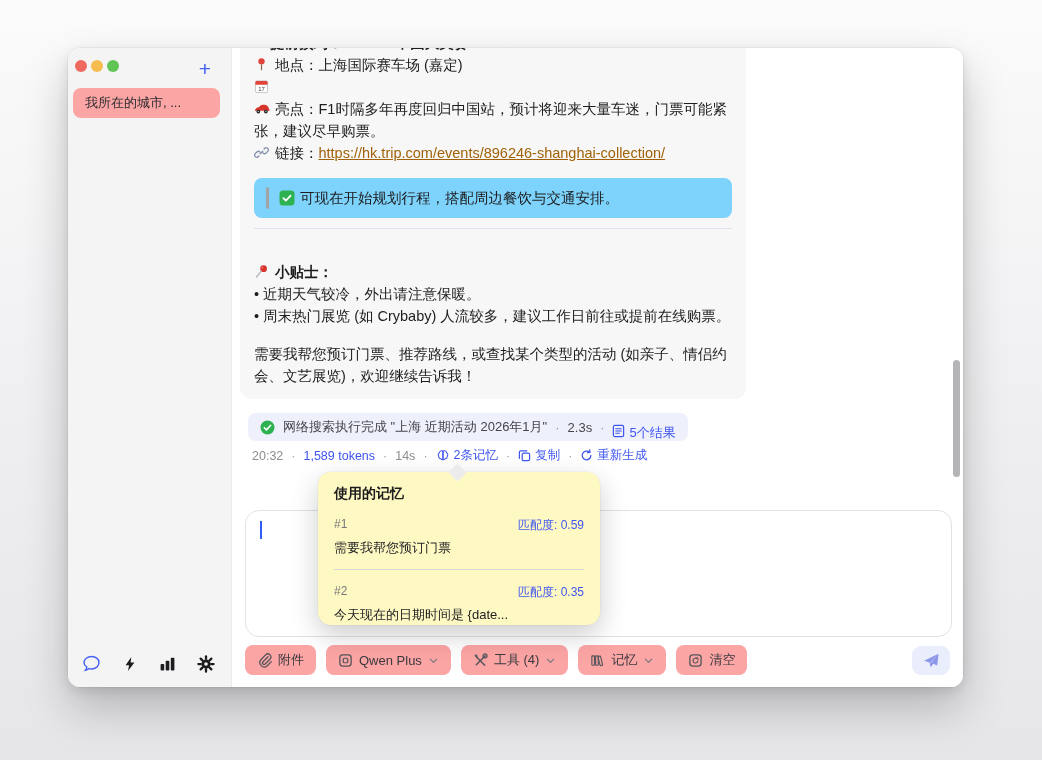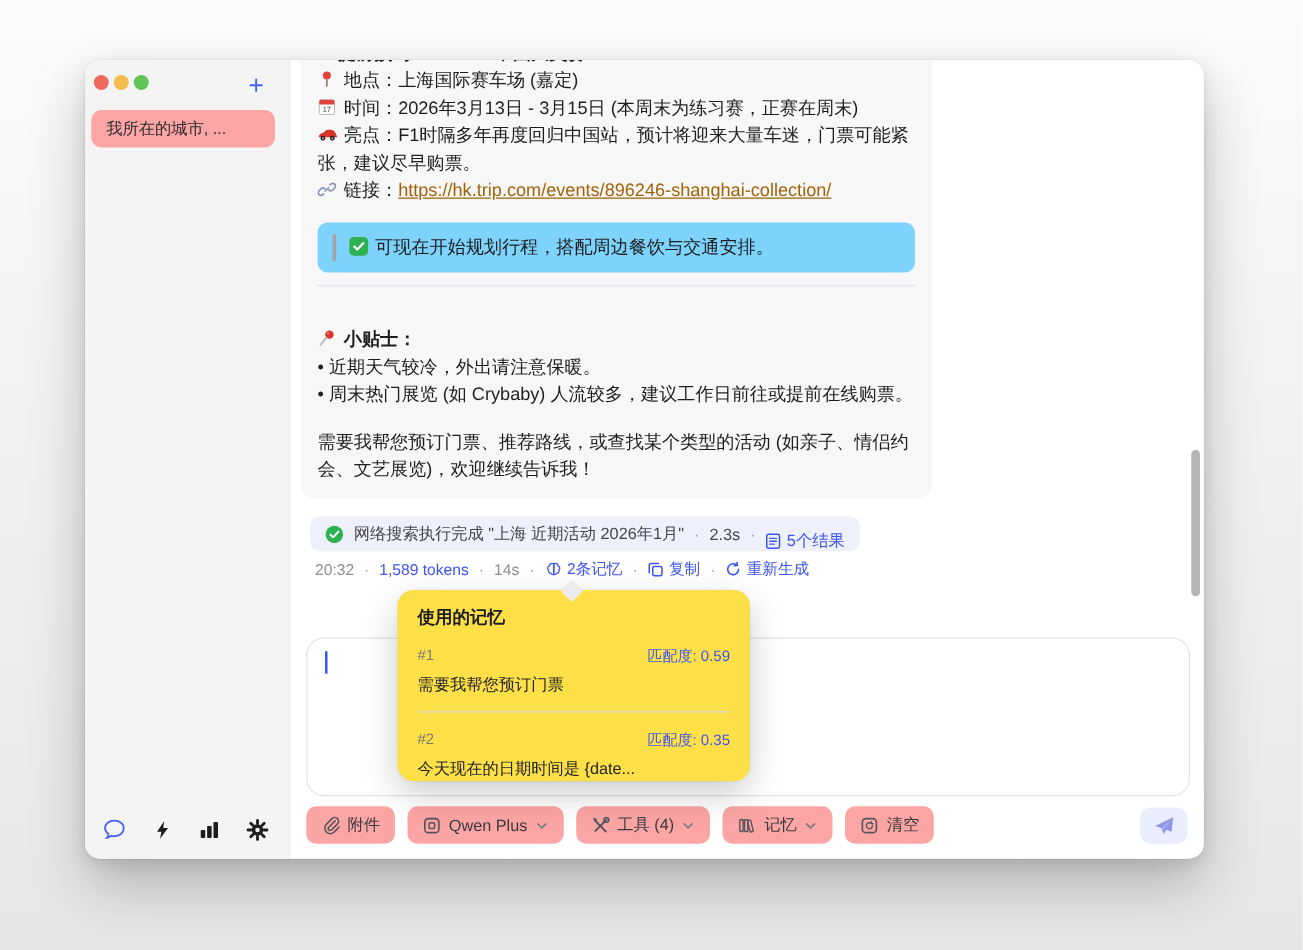--- a/index.html
+++ b/index.html
@@ -55,21 +55,21 @@
   .tips-heading { font-weight:bold; }
   .closing { margin-top:16px; }
   
   .status-pill {
     position:absolute; left:15px; top:365px; height:28px;
     display:inline-flex; align-items:center; gap:8px;
     background:#eef0fc; border-radius:8px; padding:0 12px;
     font-size:13px; color:#45454b; white-space:nowrap;
   }
   .dot-sep { color:#9b9ba2; }
-  .results-link { color:#3f55f0; display:inline-flex; align-items:center; gap:4px; cursor:pointer;margin-top:12px; }
+  .results-link { color:#3f55f0; display:inline-flex; align-items:flex-start; gap:4px; cursor:pointer;margin-top:12px; }
   
   .meta-row {
     position:absolute; left:19px; top:399px; display:flex; align-items:center; gap:8px;
     font-size:12.5px; color:#8e8e93; white-space:nowrap;
   }
   .meta-blue { color:#3f55f0; display:inline-flex; align-items:center; gap:4px; cursor:pointer; }
   
   .input-box {
     position:absolute; left:12px; top:462px; width:707px; height:127px;
     background:#fff; border:1.5px solid #e2e2e6; border-radius:14px;
@@ -85,21 +85,21 @@
     background:#fca5a5; border:none; border-radius:8px; font-size:13px; color:#3a3a3e;
     font-family:inherit; cursor:pointer; white-space:nowrap;
   }
   .send-btn {
     margin-left:auto; width:38px; height:29px; background:#e9edfc; border:none;
     border-radius:9px; display:flex; align-items:center; justify-content:center; cursor:pointer;
   }
   
   .popup {
     position:absolute; left:250px; top:424px; width:282px; height:153px;
-    background:#fde047; border-radius:13px; z-index:30;
+    background:#fef9c3; border-radius:13px; z-index:30;
     box-shadow:0 10px 28px rgba(0,0,0,.20), 0 0 0 .5px rgba(0,0,0,.06);
     padding:13px 16px;
   }
   .popup::before {
     content:""; position:absolute; left:133px; top:-6px; width:13px; height:13px;
     background:#ececec; transform:rotate(45deg); border-radius:2px;
   }
   .popup-title { font-size:14px; font-weight:bold; color:#1c1c1e; }
   .mem-head { display:flex; justify-content:space-between; margin-top:14px; font-size:12px; }
   .mem-num { color:#77777c; }
@@ -173,21 +173,21 @@
         <span class="li-icon"><svg width="15" height="15" viewBox="0 0 16 16">
               <circle cx="8" cy="4.6" r="3.4" fill="#e0443a"></circle>
               <path d="M8 8v6" stroke="#8a6a55" stroke-width="1.3"></path>
             </svg></span><span>地点：上海国际赛车场 (嘉定)</span>
       </div>
       <div>
         <span class="li-icon"><svg width="15" height="15" viewBox="0 0 16 16">
               <rect x="1.5" y="2" width="13" height="12.5" rx="1.5" fill="#fff" stroke="#b5b5b8" stroke-width="0.8"></rect>
               <path d="M1.5 3.5A1.5 1.5 0 0 1 3 2h10a1.5 1.5 0 0 1 1.5 1.5V6h-13z" fill="#e0443a"></path>
               <text x="8" y="12.6" font-size="6.4" text-anchor="middle" fill="#444" font-family="sans-serif">17</text>
-            </svg></span><span>时间：2026年3月13日 - 3月15日 (本周末为练习赛，正赛在周末)</span>
+            </svg></span>
       </div>
       <div>
         <span class="li-icon"><svg width="16" height="14" viewBox="0 0 17 14">
               <path d="M1 9.5c.4-2 2-3.3 4-3.4l2-1.8c.6-.5 1.3-.8 2.1-.8h2c1.9 0 3.6 1.2 4.3 3l.6 1.6c.3.2.5.5.5.9v1H1z" fill="#d8342c"></path>
               <circle cx="4.6" cy="10.8" r="2" fill="#222"></circle>
               <circle cx="12.6" cy="10.8" r="2" fill="#222"></circle>
               <circle cx="4.6" cy="10.8" r="0.8" fill="#bbb"></circle>
               <circle cx="12.6" cy="10.8" r="0.8" fill="#bbb"></circle>
             </svg></span><span>亮点：F1时隔多年再度回归中国站，预计将迎来大量车迷，门票可能紧张，建议尽早购票。</span>
       </div>

